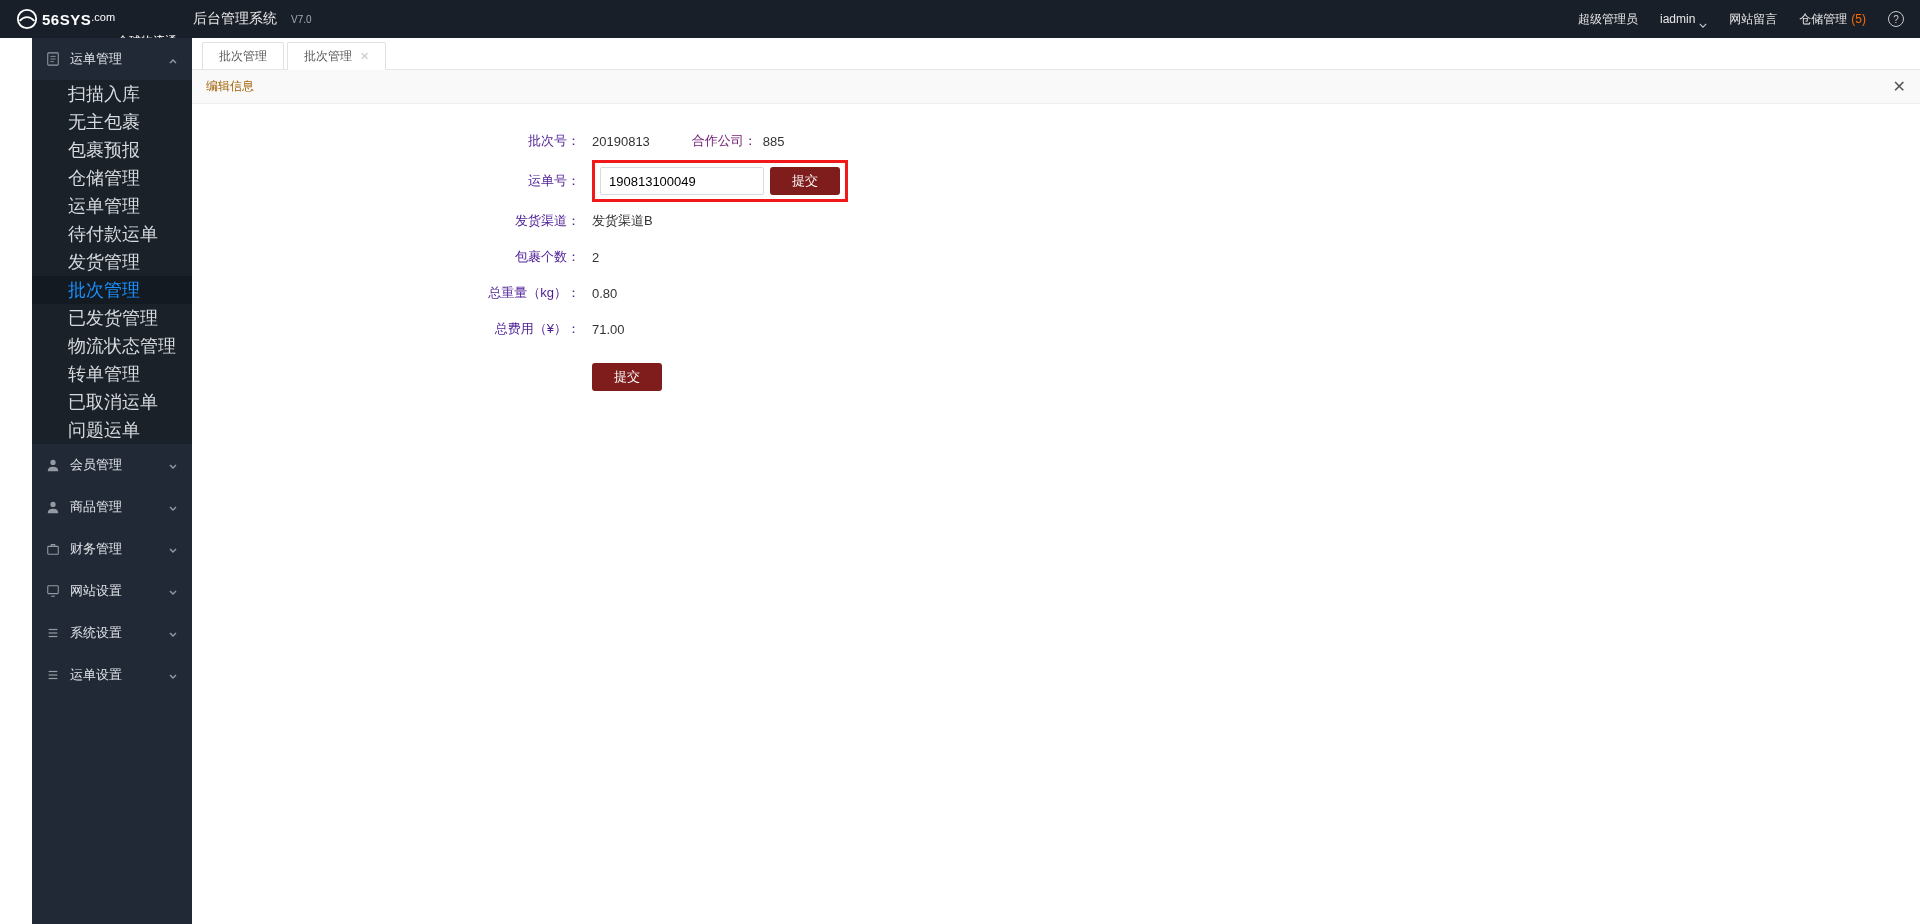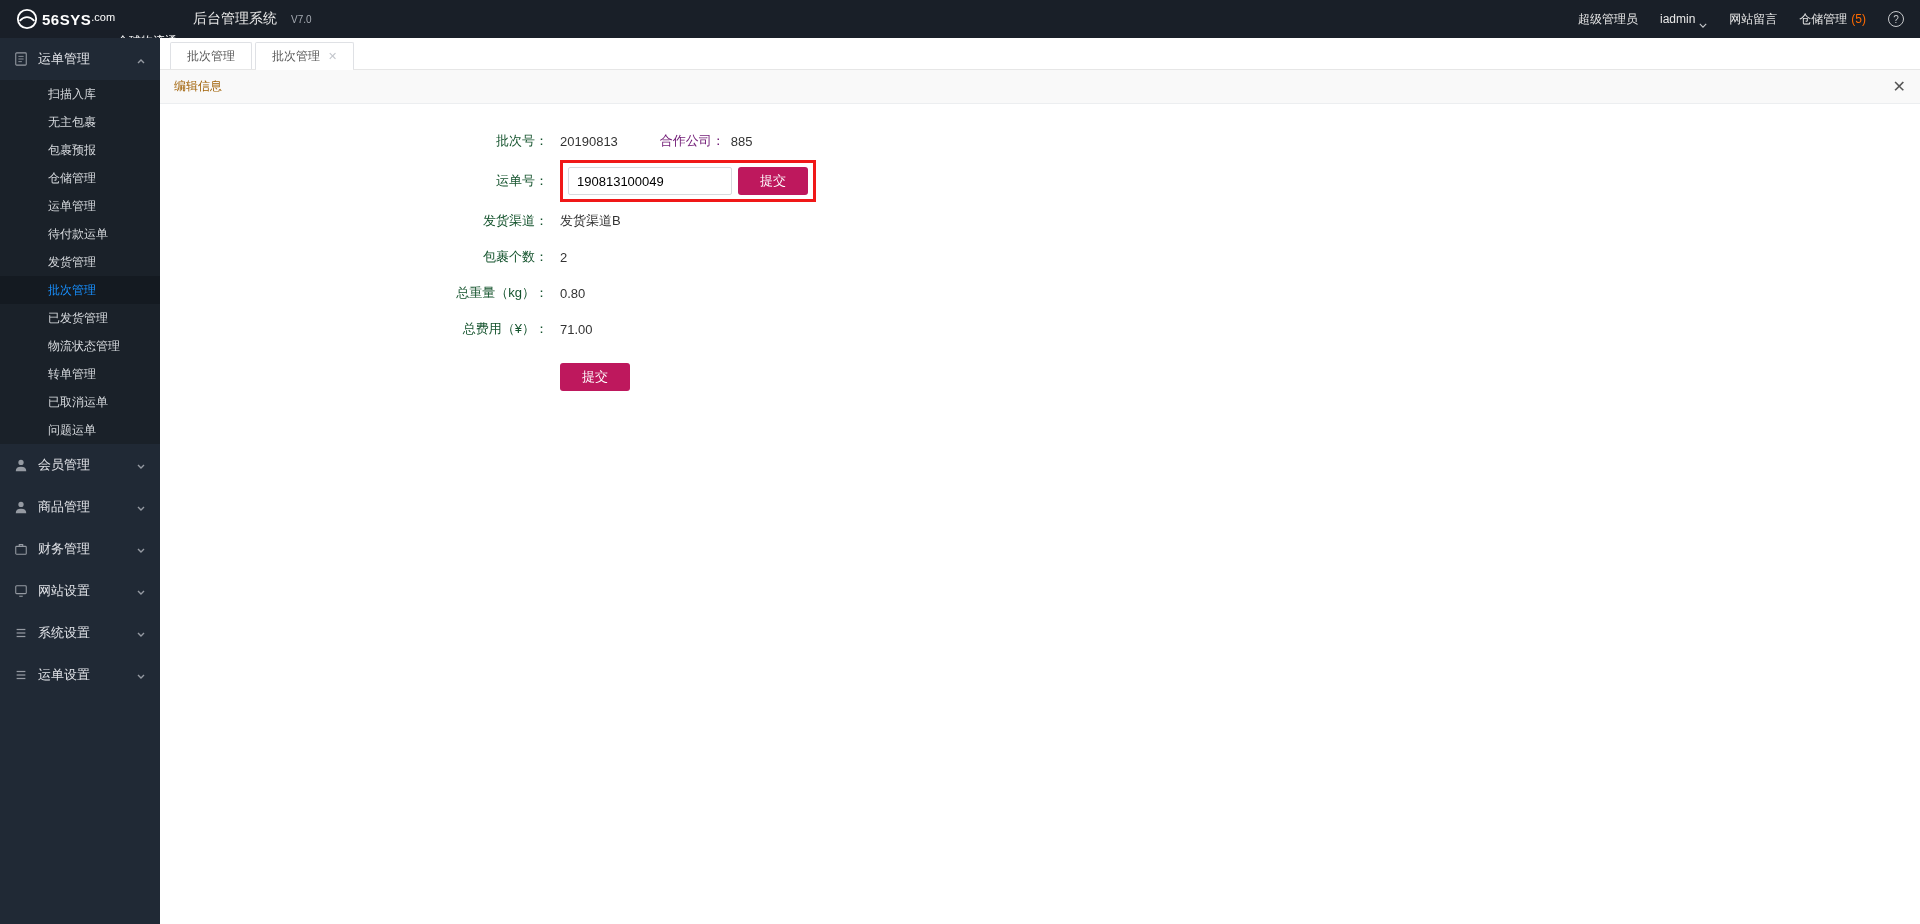--- a/index.html
+++ b/index.html
@@ -93,20 +93,21 @@
       align-items: center;
       justify-content: center;
       font-size: 10px;
       color: #c7c9cc;
     }
 
     
     .container {
       display: flex;
       height: calc(100vh - 38px);
+      margin-left: 32px;
     }
 
     
     .sidebar {
       width: 160px;
       background: #202935;
       color: #c7cbd1;
       height: 100%;
       overflow-y: auto;
       flex-shrink: 0;
@@ -145,22 +146,22 @@
     .sidebar-submenu {
       display: none;
       background: #1a2129;
     }
     .sidebar-submenu.open {
       display: block;
     }
     .sub-item {
       height: 28px;
       line-height: 28px;
-      padding-left: 48px;
-      font-size: 12px;
+      padding-left: 36px;
+      font-size: 18px;
       color: #d7dade;
       cursor: pointer;
     }
     .sub-item.active {
       color: #1890ff;
       background: #141a21;
     }
 
     
     .main {
@@ -239,21 +240,21 @@
       display: flex;
       align-items: center;
       min-height: 34px;
       margin-bottom: 2px;
     }
     .form-label {
       width: 390px;
       text-align: right;
       padding-right: 12px;
       font-size: 13px;
-      color: #14532d;
+      color: #4c1d95;
     }
     .form-value {
       font-size: 13px;
       color: #333;
       display: flex;
       align-items: center;
       gap: 6px;
     }
     .text-input {
       width: 164px;
@@ -265,21 +266,21 @@
       outline: none;
     }
     .highlight-box {
       border: 3px solid #f01818;
       padding: 4px 5px;
       display: inline-flex;
       align-items: center;
       gap: 6px;
     }
     .btn-primary {
-      background: #be185d;
+      background: #7f1d1d;
       color: #fff;
       border: none;
       height: 28px;
       padding: 0 22px;
       font-size: 13px;
       border-radius: 3px;
       cursor: pointer;
     }
     .submit-row {
       margin-top: 14px;

